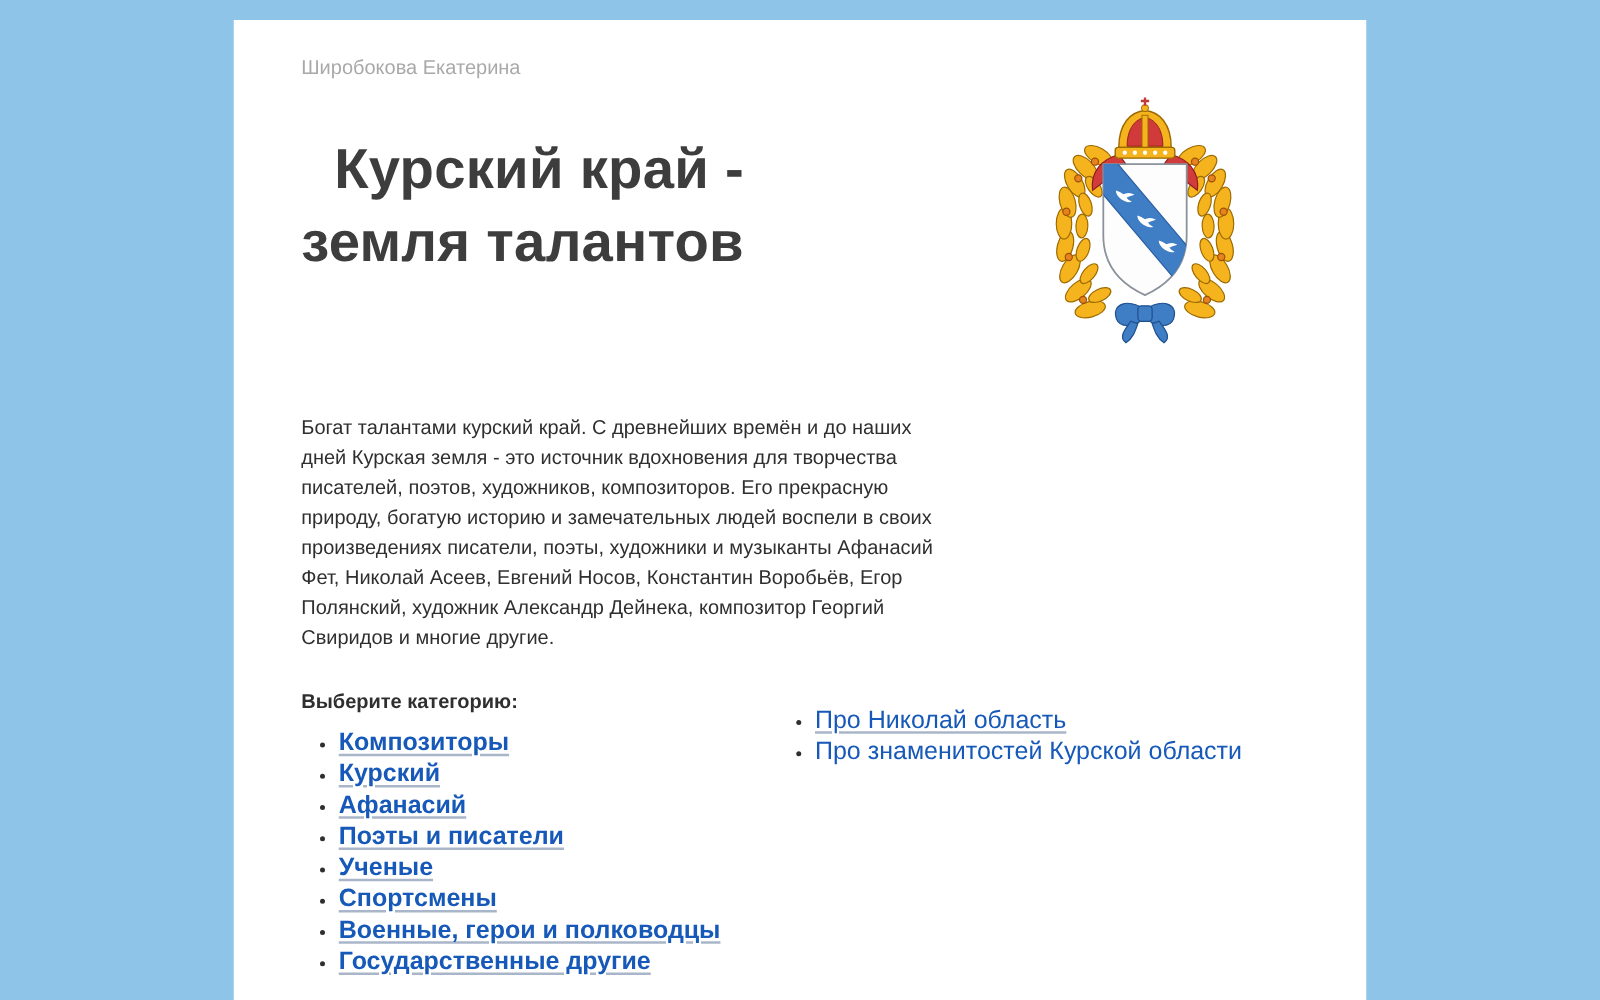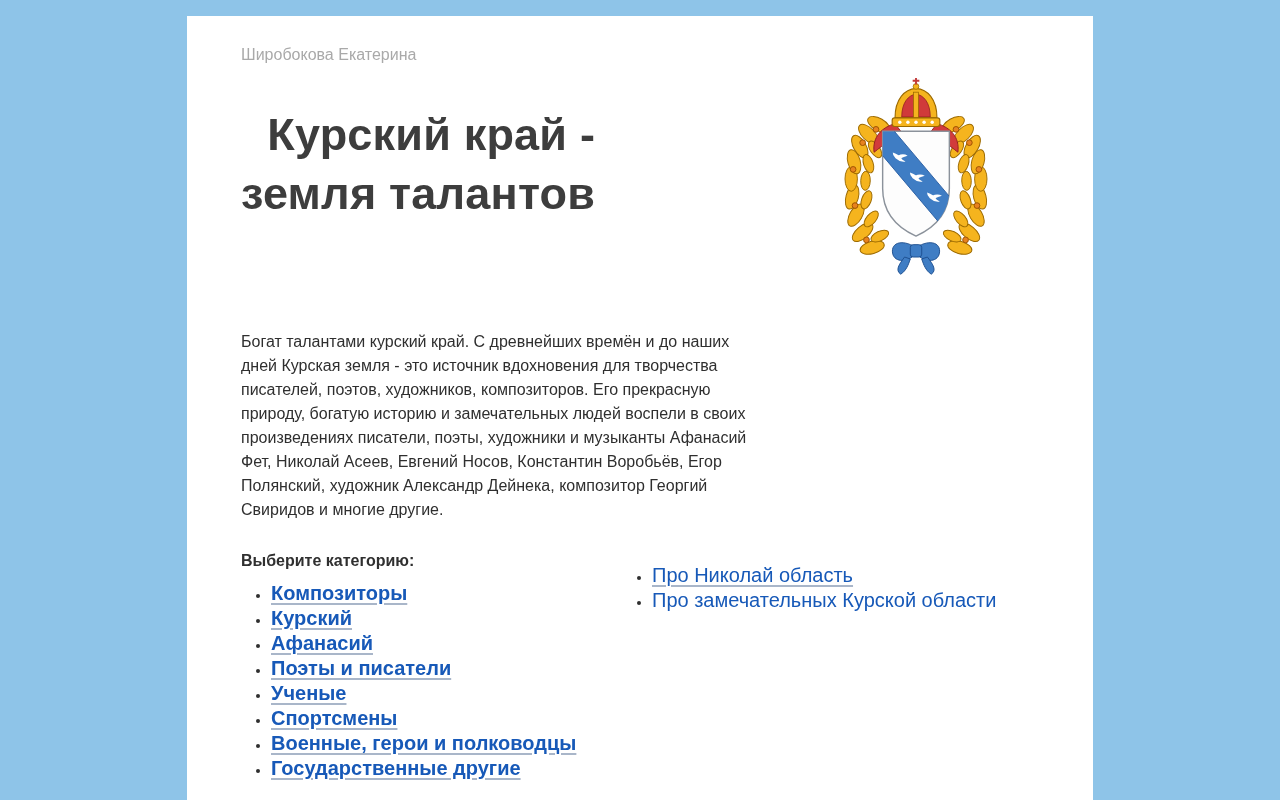--- a/index.html
+++ b/index.html
@@ -179,18 +179,18 @@
           <li><a href="#">Поэты и писатели</a></li>
           <li><a href="#">Ученые</a></li>
           <li><a href="#">Спортсмены</a></li>
           <li><a href="#">Военные, герои и полководцы</a></li>
           <li><a href="#">Государственные другие</a></li>
         </ul>
     </div>
     <div class="col-right">
       <ul class="link-list">
           <li><a href="#">Про Николай область</a></li>
-          <li><a href="#" class="no-underline">Про замечательных Курской области</a></li>
+          <li><a href="#" class="no-underline">Про знаменитостей Курской области</a></li>
         </ul>
     </div>
   </div>
 
 </div>
 
 </body></html>

